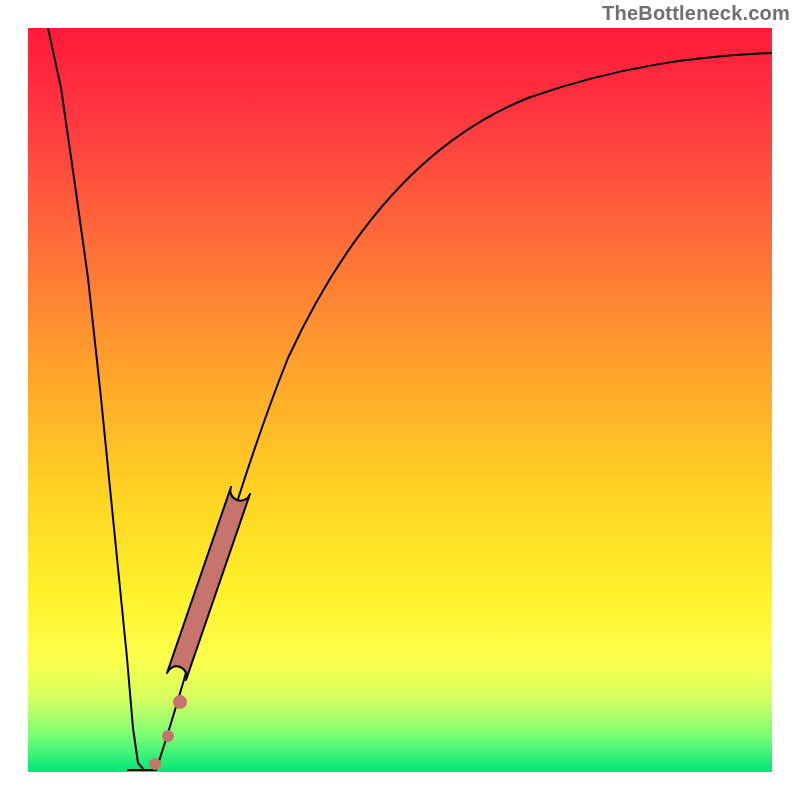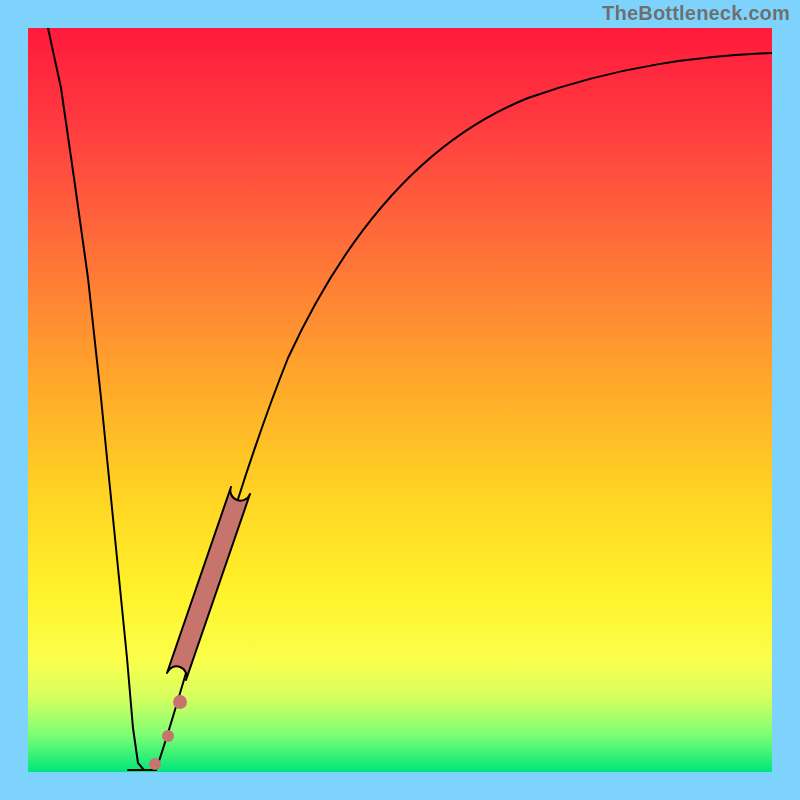--- a/index.html
+++ b/index.html
@@ -6,21 +6,21 @@
     margin: 0;
     padding: 0;
     width: 800px;
     height: 800px;
     background: #000;
     overflow: hidden;
   }
   .frame {
     position: absolute;
     inset: 0;
-    background: #7dd3fc;
+    background: #ffffff;
     text-align: center;
   }
   .plot {
     position: absolute;
     left: 28px;
     top: 28px;
     width: 744px;
     height: 744px;
     
     background: linear-gradient(

